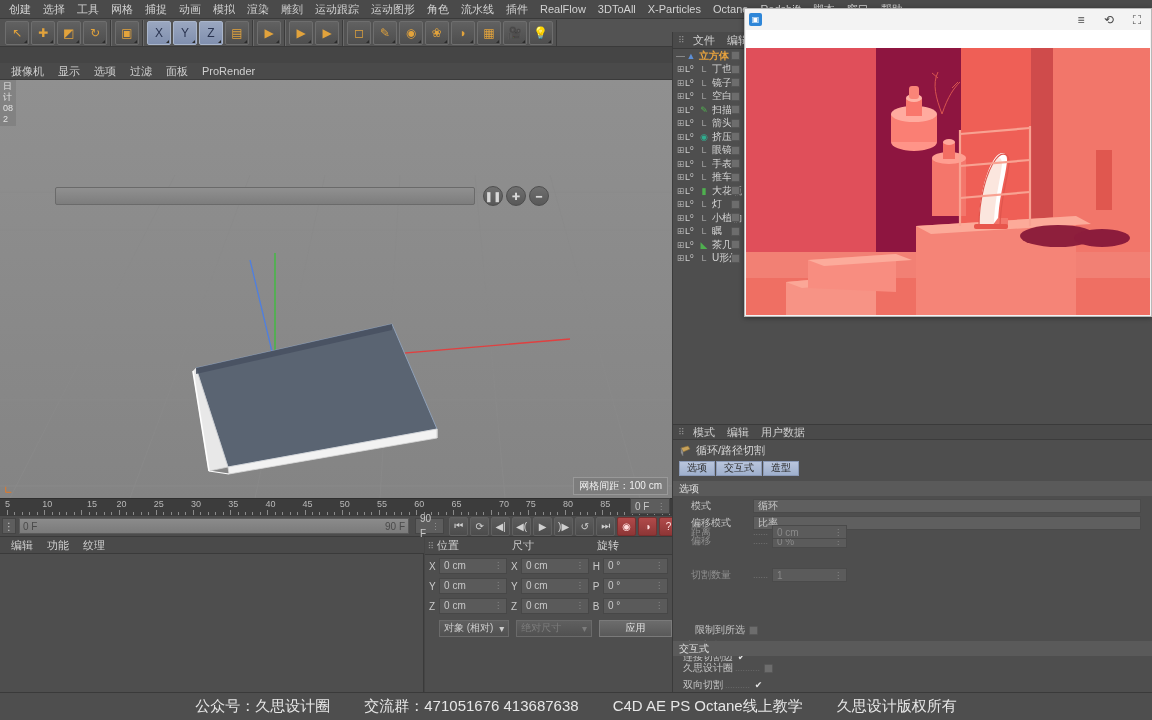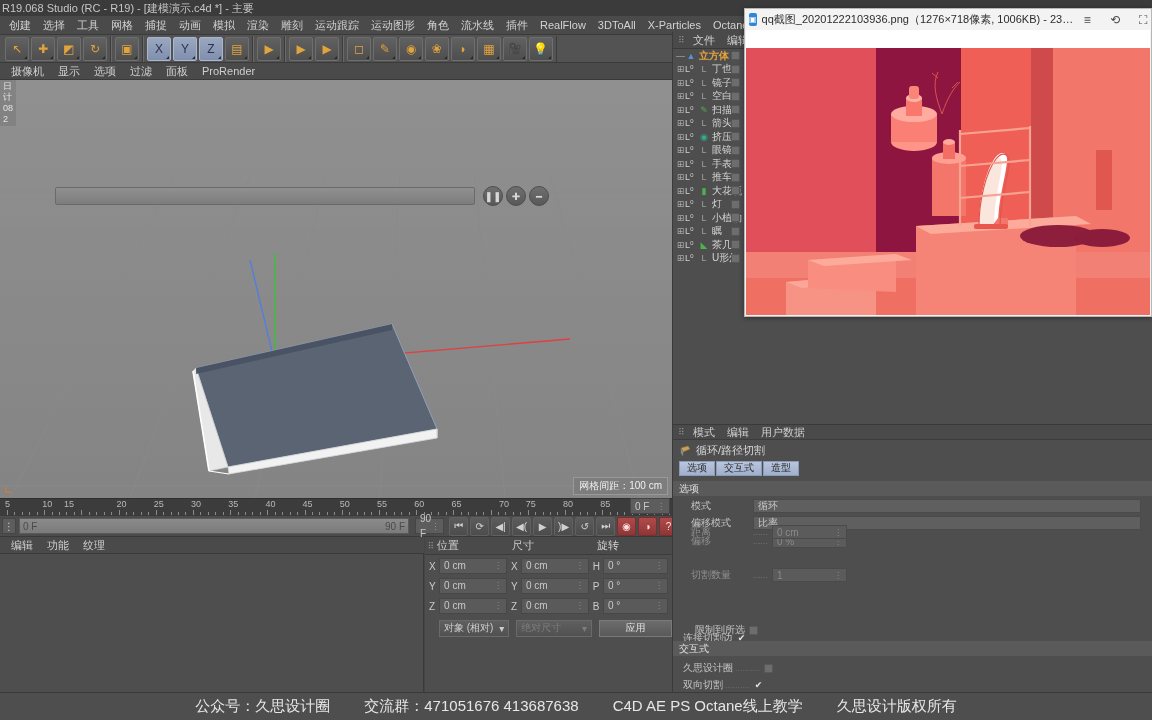--- a/index.html
+++ b/index.html
@@ -165,21 +165,20 @@
   
   .footer { position:absolute; left:0; bottom:0; width:1152px; height:28px; background:#4e4e4e;
             display:flex; align-items:center; justify-content:center; gap:34px;
             font-size:15px; color:#e6e6e6; border-top:1px solid #3a3a3a; }
 </style>
 </head>
 <body>
 
 <div id="app">
 
-  <div class="titlebar">R19.068 Studio (RC - R19) - [建模演示.c4d *] - 主要</div>
 
   <div class="menubar" id="menubar">
       <span class="mi">创建</span>
       <span class="mi">选择</span>
       <span class="mi">工具</span>
       <span class="mi">网格</span>
       <span class="mi">捕捉</span>
       <span class="mi">动画</span>
       <span class="mi">模拟</span>
       <span class="mi">渲染</span>
@@ -373,21 +372,21 @@
         <span class="tickline" style="left:14.4px;height:3px;"></span>
         <span class="tickline" style="left:21.8px;height:3px;"></span>
         <span class="tickline" style="left:29.200000000000003px;height:3px;"></span>
         <span class="tickline" style="left:36.6px;height:3px;"></span>
         <span class="tick" style="left:42.2px;">10</span>
         <span class="tickline" style="left:44.2px;height:5px;"></span>
         <span class="tickline" style="left:51.6px;height:3px;"></span>
         <span class="tickline" style="left:59px;height:3px;"></span>
         <span class="tickline" style="left:66.4px;height:3px;"></span>
         <span class="tickline" style="left:73.80000000000001px;height:3px;"></span>
-        <span class="tick" style="left:64px;">15</span>
+        <span class="tick" style="left:87px;">15</span>
         <span class="tickline" style="left:81.4px;height:5px;"></span>
         <span class="tickline" style="left:88.80000000000001px;height:3px;"></span>
         <span class="tickline" style="left:96.2px;height:3px;"></span>
         <span class="tickline" style="left:103.60000000000001px;height:3px;"></span>
         <span class="tickline" style="left:111px;height:3px;"></span>
         <span class="tick" style="left:116.60000000000001px;">20</span>
         <span class="tickline" style="left:118.60000000000001px;height:5px;"></span>
         <span class="tickline" style="left:126.00000000000001px;height:3px;"></span>
         <span class="tickline" style="left:133.4px;height:3px;"></span>
         <span class="tickline" style="left:140.8px;height:3px;"></span>
@@ -806,21 +805,21 @@
           </div>
         </div>
         <div class="arow" style="top:590px;">
           <div class="alabel" style="width:auto;padding-left:22px;padding-right:4px;">限制到所选</div>
           <span class="chk"></span>
         </div>
         <div class="arow" style="top:606px;">
           <div class="alabel" style="width:auto;padding-left:10px;padding-right:4px;">选择切割</div>
           <span class="chk"></span>
         </div>
-        <div class="arow" style="top:598px;">
+        <div class="arow" style="top:617px;">
           <div class="alabel" style="width:auto;padding-left:10px;padding-right:4px;">连接切割边</div>
           <span class="chk" style="background: transparent; border: none; color: rgb(232, 232, 232);">✔</span>
         </div>
         <div class="sect" style="top:609px;">交互式</div>
         <div class="arow" style="top:628px;">
           <div class="alabel" style="width:auto;padding-left:10px;padding-right:2px;">久思设计圈</div>
           <span style="color:#6e6e6e;font-size:9px;margin-right:4px;">..........</span>
           <span class="chk"></span>
         </div>
         <div class="arow" style="top:645px;">
@@ -837,21 +836,20 @@
           <div class="alabel dim" style="width:auto;padding-left:10px;padding-right:2px;">切换方向</div>
           <span style="color:#6e6e6e;font-size:9px;margin-right:4px;">..........</span>
           <span class="chk"></span>
         </div>
       </div>
   </div>
 
   <div class="ivwin">
     <div class="iv-title">
       <span class="iv-appicon">▣</span>
-      <span>qq截图_20201222103936.png（1276×718像素, 1006KB) - 23…</span>
       <span class="iv-btns" id="ivbtns">
           <span class="iv-btn">≡</span>
           <span class="iv-btn">⟲</span>
           <span class="iv-btn">⛶</span>
         </span>
     </div>
     <div class="iv-body">
       <svg width="406" height="286" viewBox="0 0 406 286">
 
         <rect x="0" y="0" width="406" height="286" fill="#ffffff"></rect>

